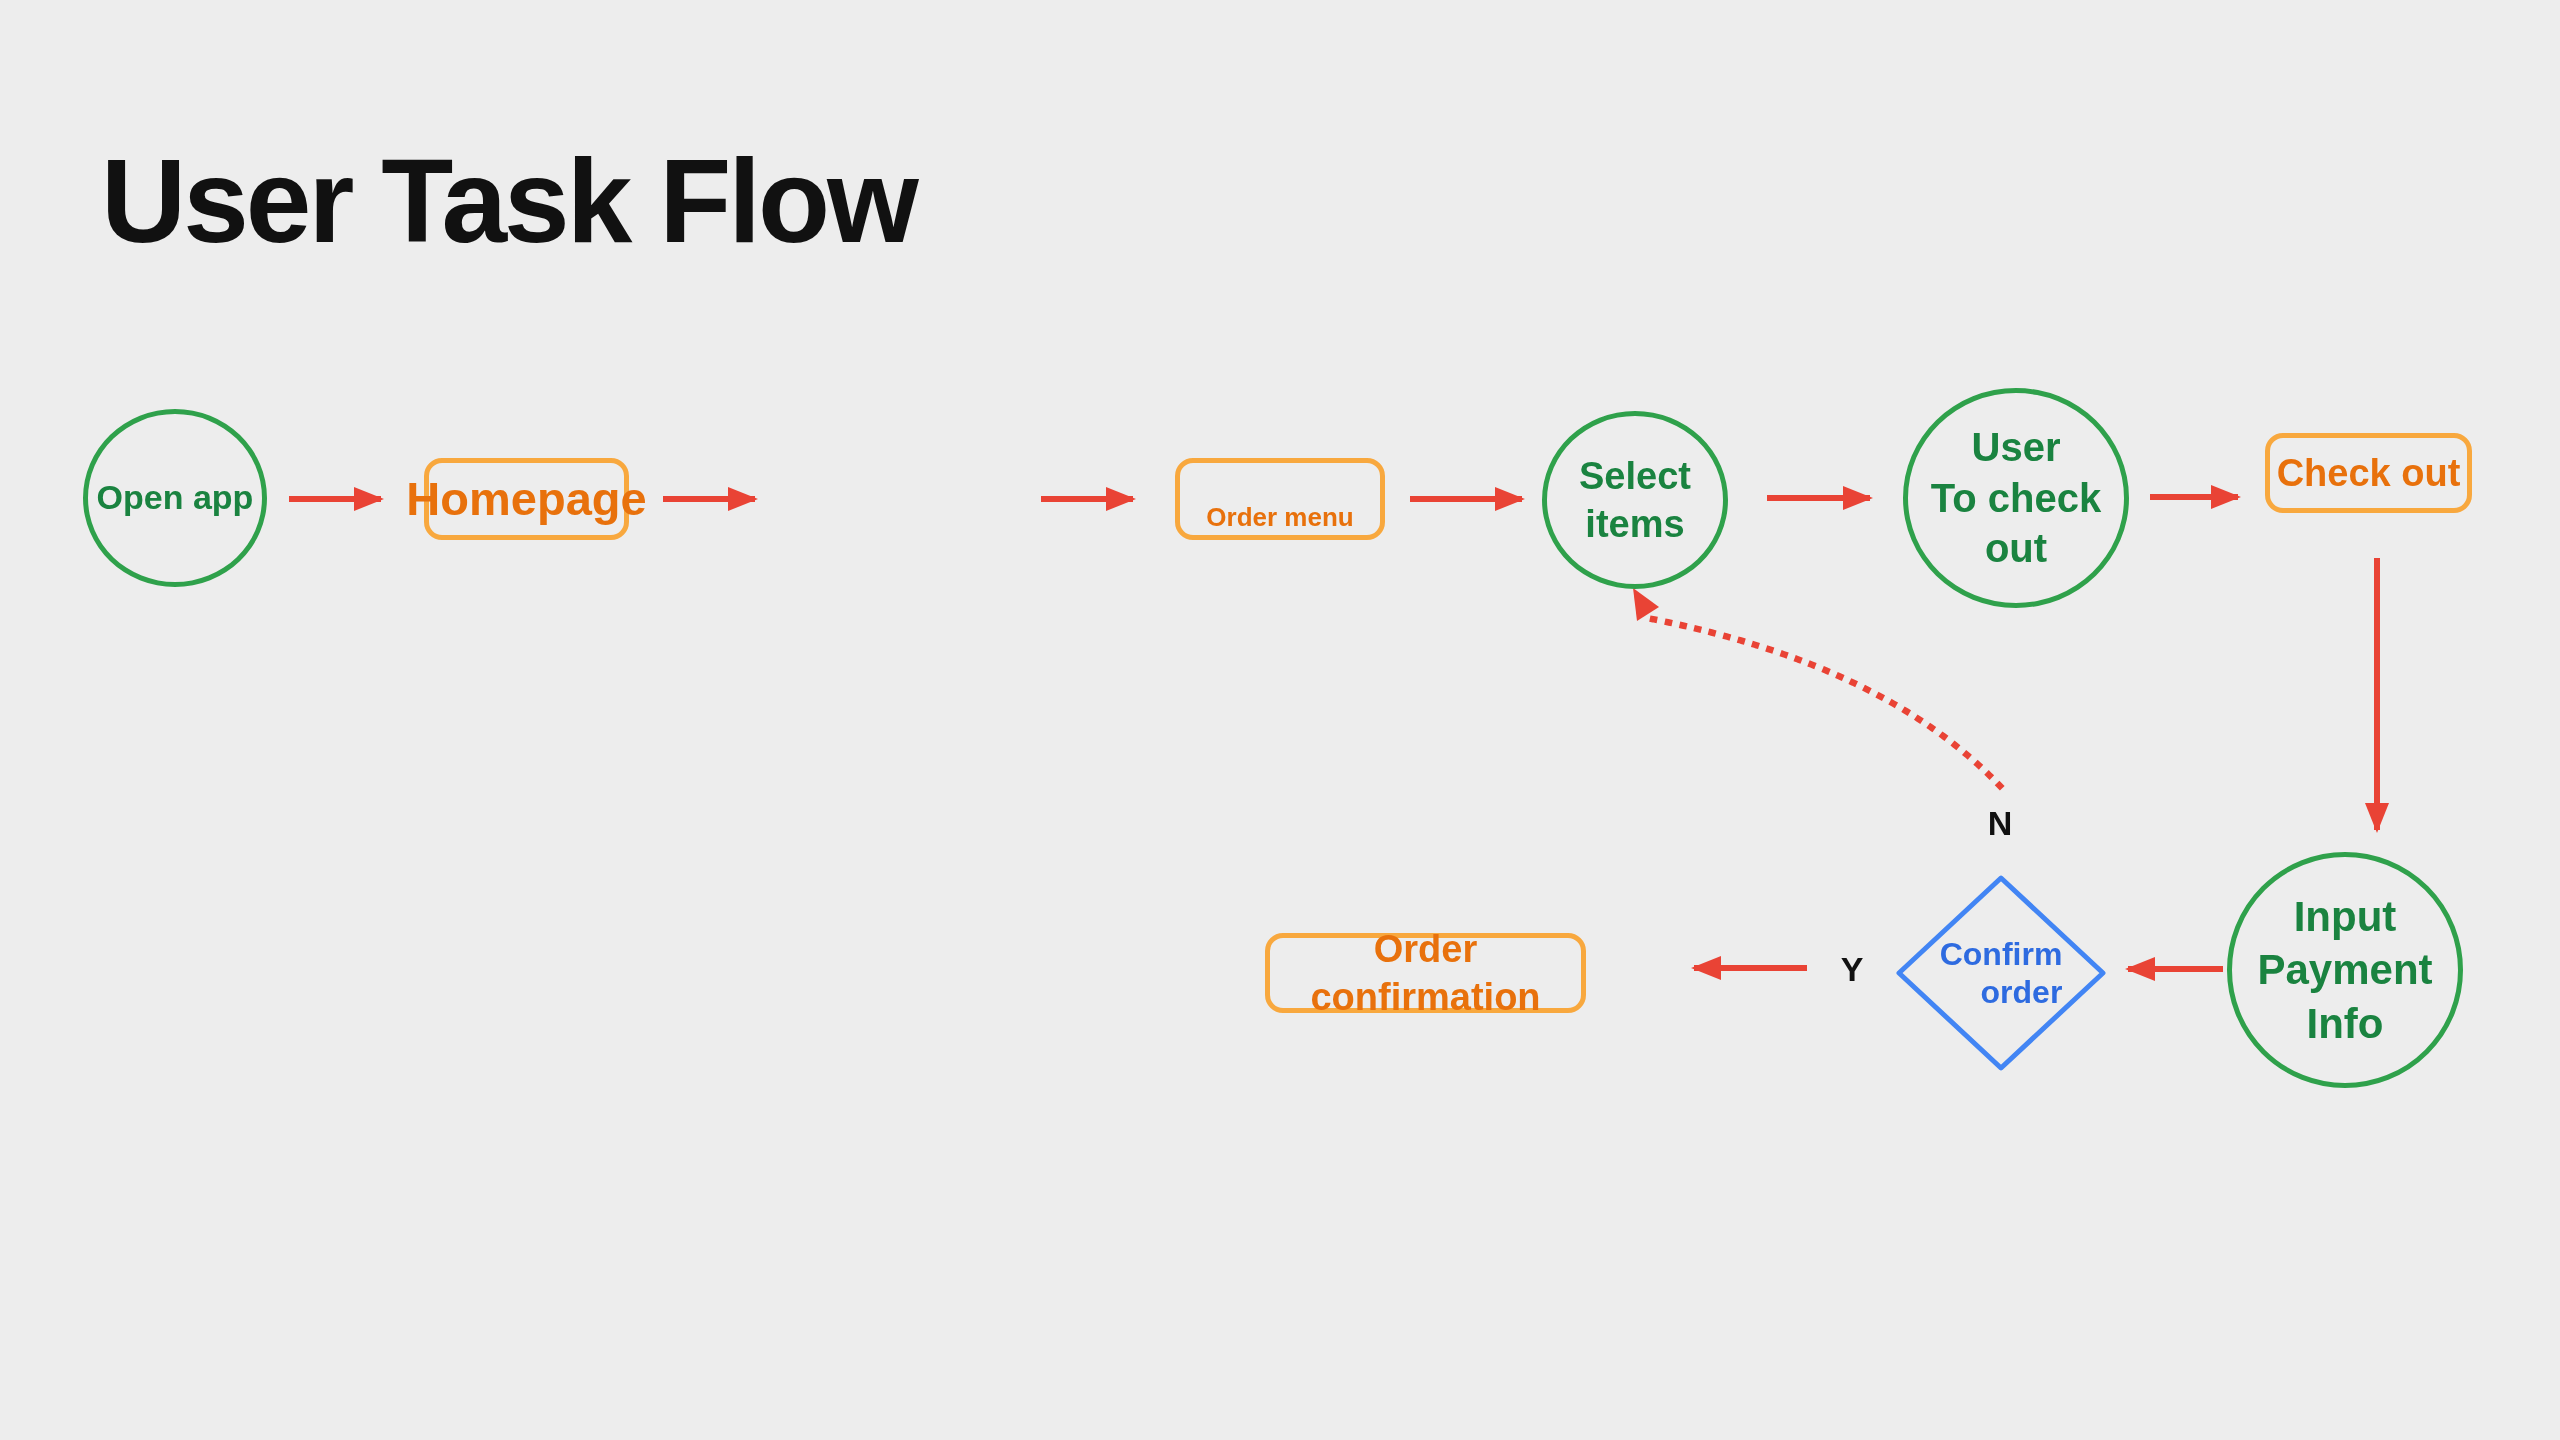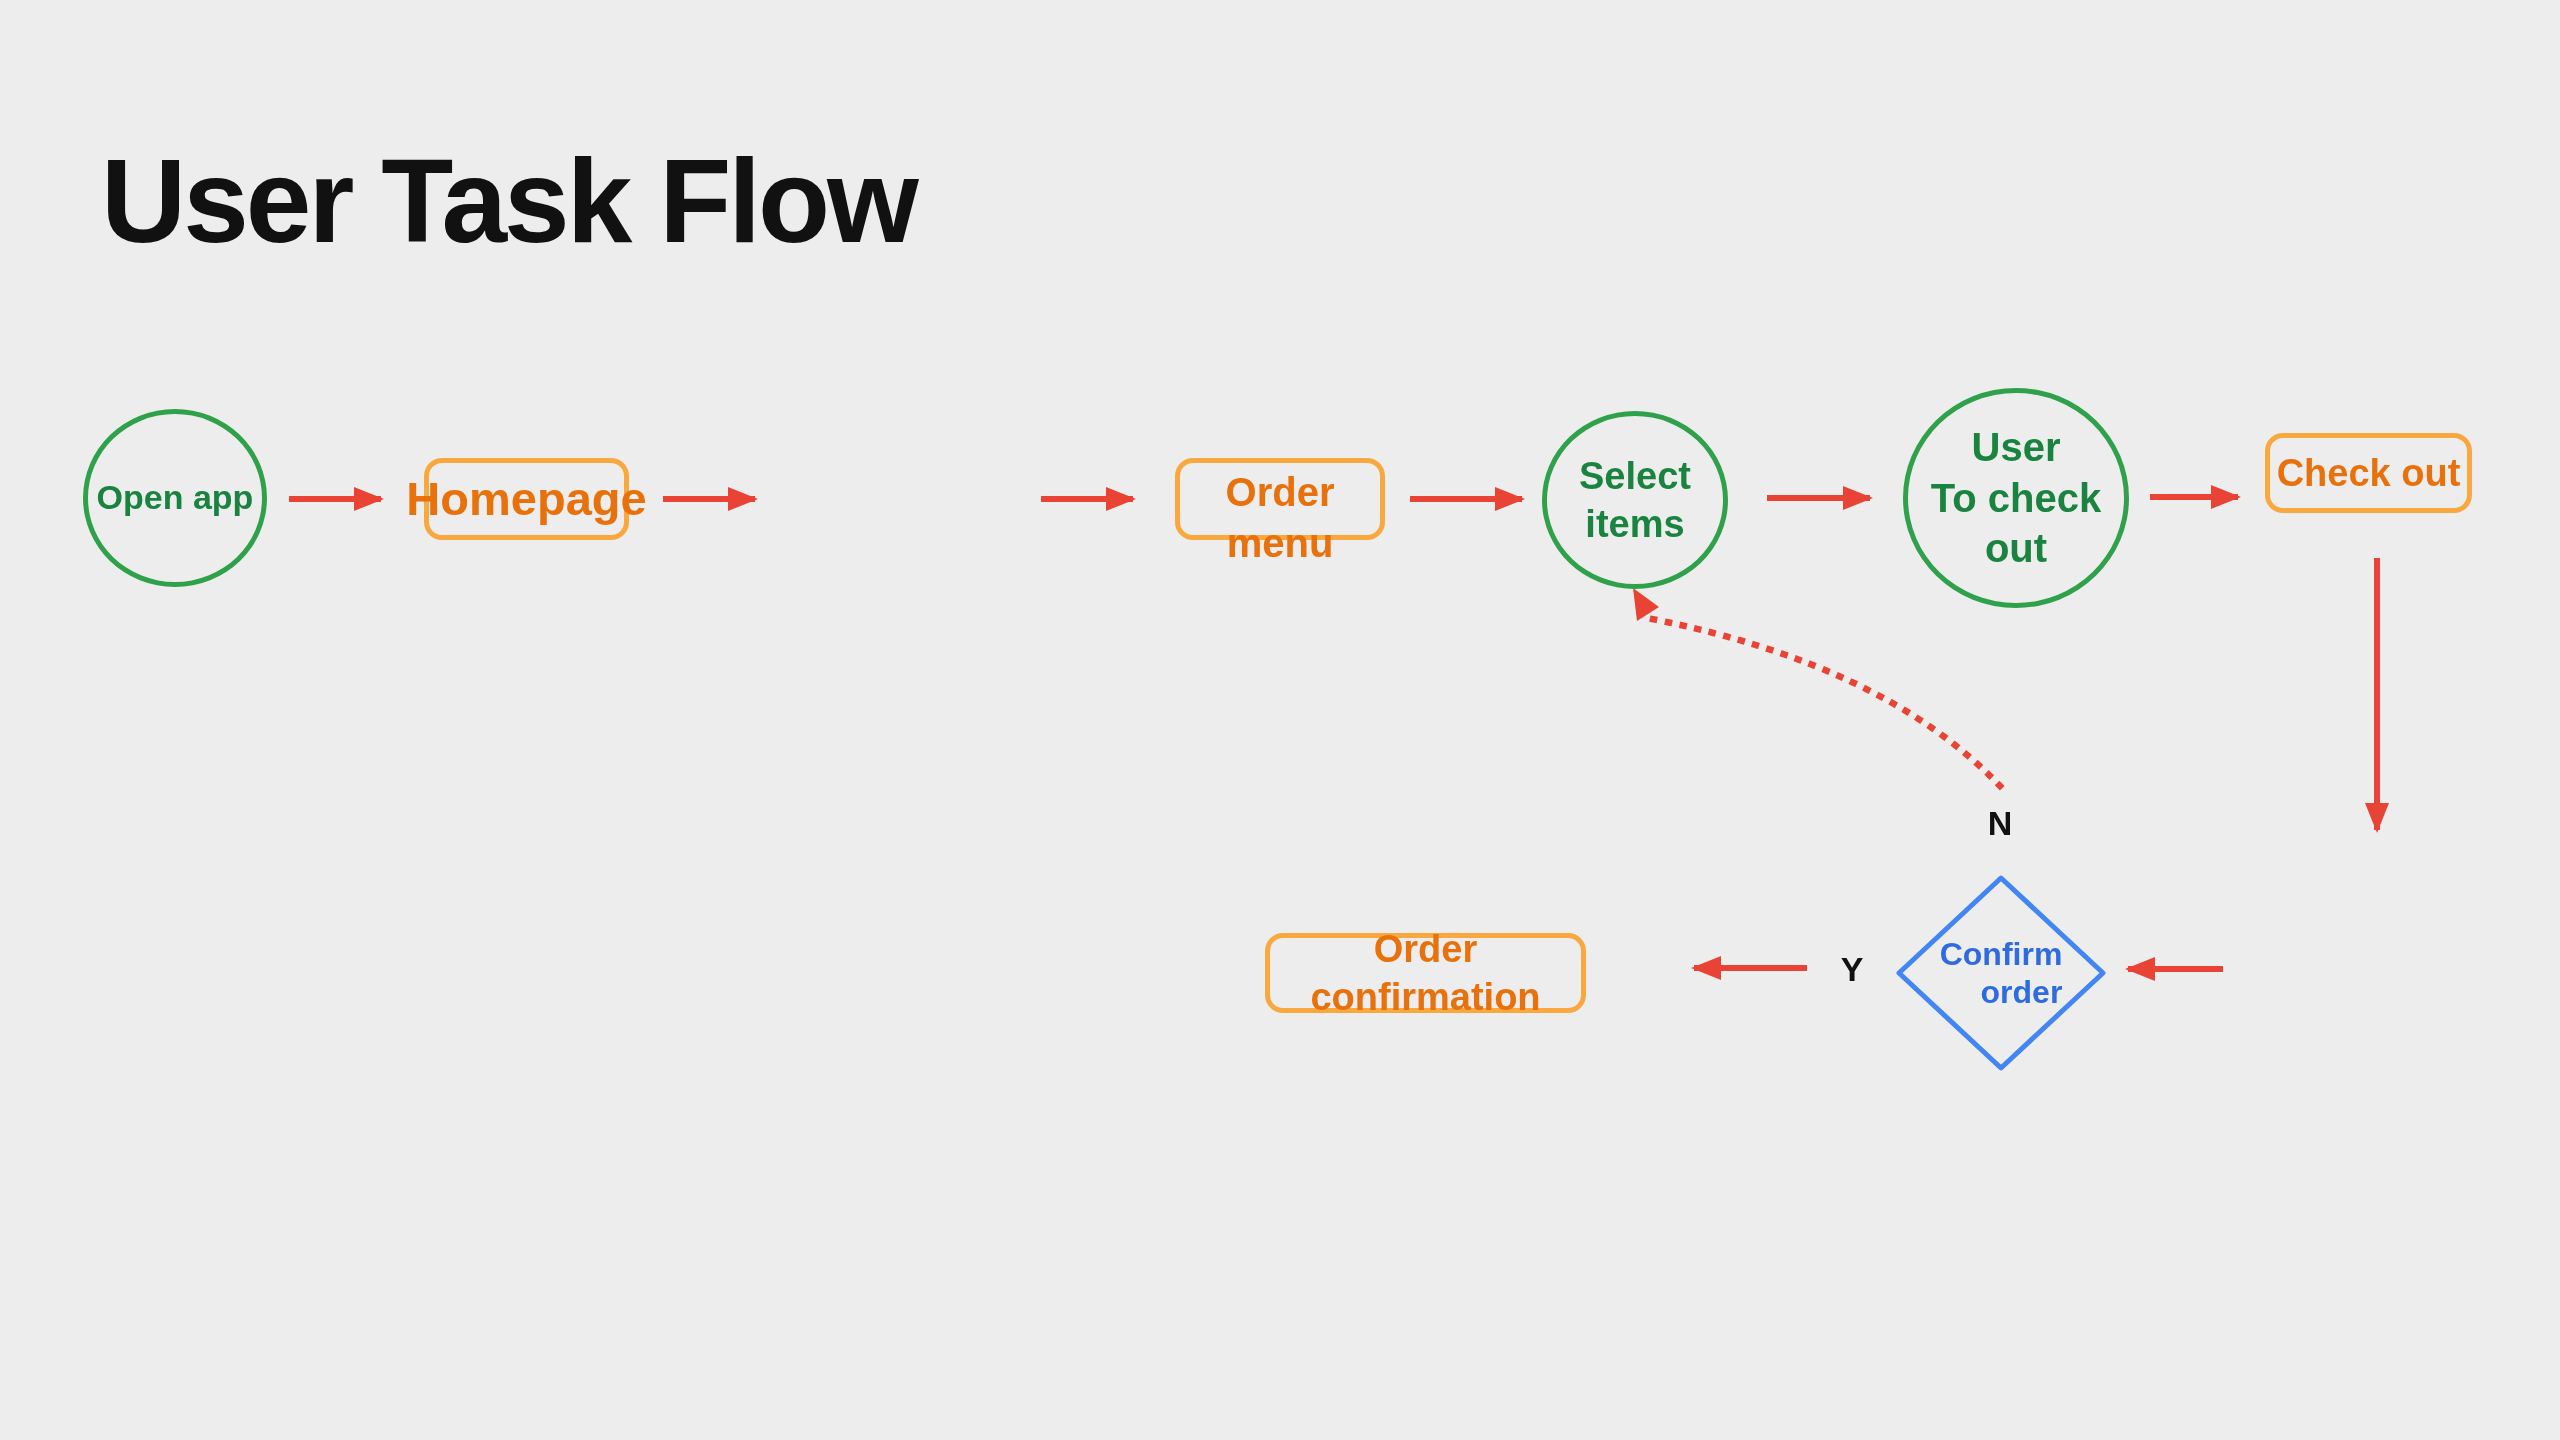--- a/index.html
+++ b/index.html
@@ -84,38 +84,43 @@
   <div class="node circle" style="left:83px;top:409px;width:184px;height:178px;">
     <span class="nlabel green-text" style="font-size:34px;">Open app</span>
   </div>
 
   <div class="node rrect" style="left:424px;top:458px;width:205px;height:82px;">
     <span class="nlabel orange-text" style="font-size:47px;">Homepage</span>
   </div>
 
 
   <div class="node rrect" style="left:1175px;top:458px;width:210px;height:82px;">
-    <span class="nlabel orange-text" style="font-size:40px;margin-top:37px;">Order menu</span>
+    <span class="nlabel orange-text" style="font-size:26px;margin-top:37px;">Order menu</span>
   </div>
 
   <div class="node circle" style="left:1542px;top:411px;width:186px;height:178px;">
     <span class="nlabel green-text" style="font-size:38px;">Select
 items</span>
   </div>
 
   <div class="node circle" style="left:1903px;top:388px;width:226px;height:220px;">
     <span class="nlabel green-text" style="font-size:40px;">User
 To check
 out</span>
   </div>
 
   <div class="node rrect" style="left:2265px;top:433px;width:207px;height:80px;">
     <span class="nlabel orange-text" style="font-size:38px;">Check out</span>
   </div>
 
+  <div class="node circle" style="left:2227px;top:852px;width:236px;height:236px;">
+    <span class="nlabel green-text" style="font-size:42px;">Input
+Payment
+Info</span>
+  </div>
 
   <div class="diamond-box" style="left:1895px;top:874px;width:212px;height:198px;">
     <svg width="212" height="198" viewBox="0 0 212 198">
       <polygon points="106,4 208,99 106,194 4,99" fill="none" stroke="#4285F4" stroke-width="5" stroke-linejoin="round"></polygon>
     </svg>
     <div class="diamond-label">
       <span class="nlabel blue-text" style="font-size:32px;line-height:1.2;text-align:right;">Confirm
 order</span>
     </div>
   </div>

